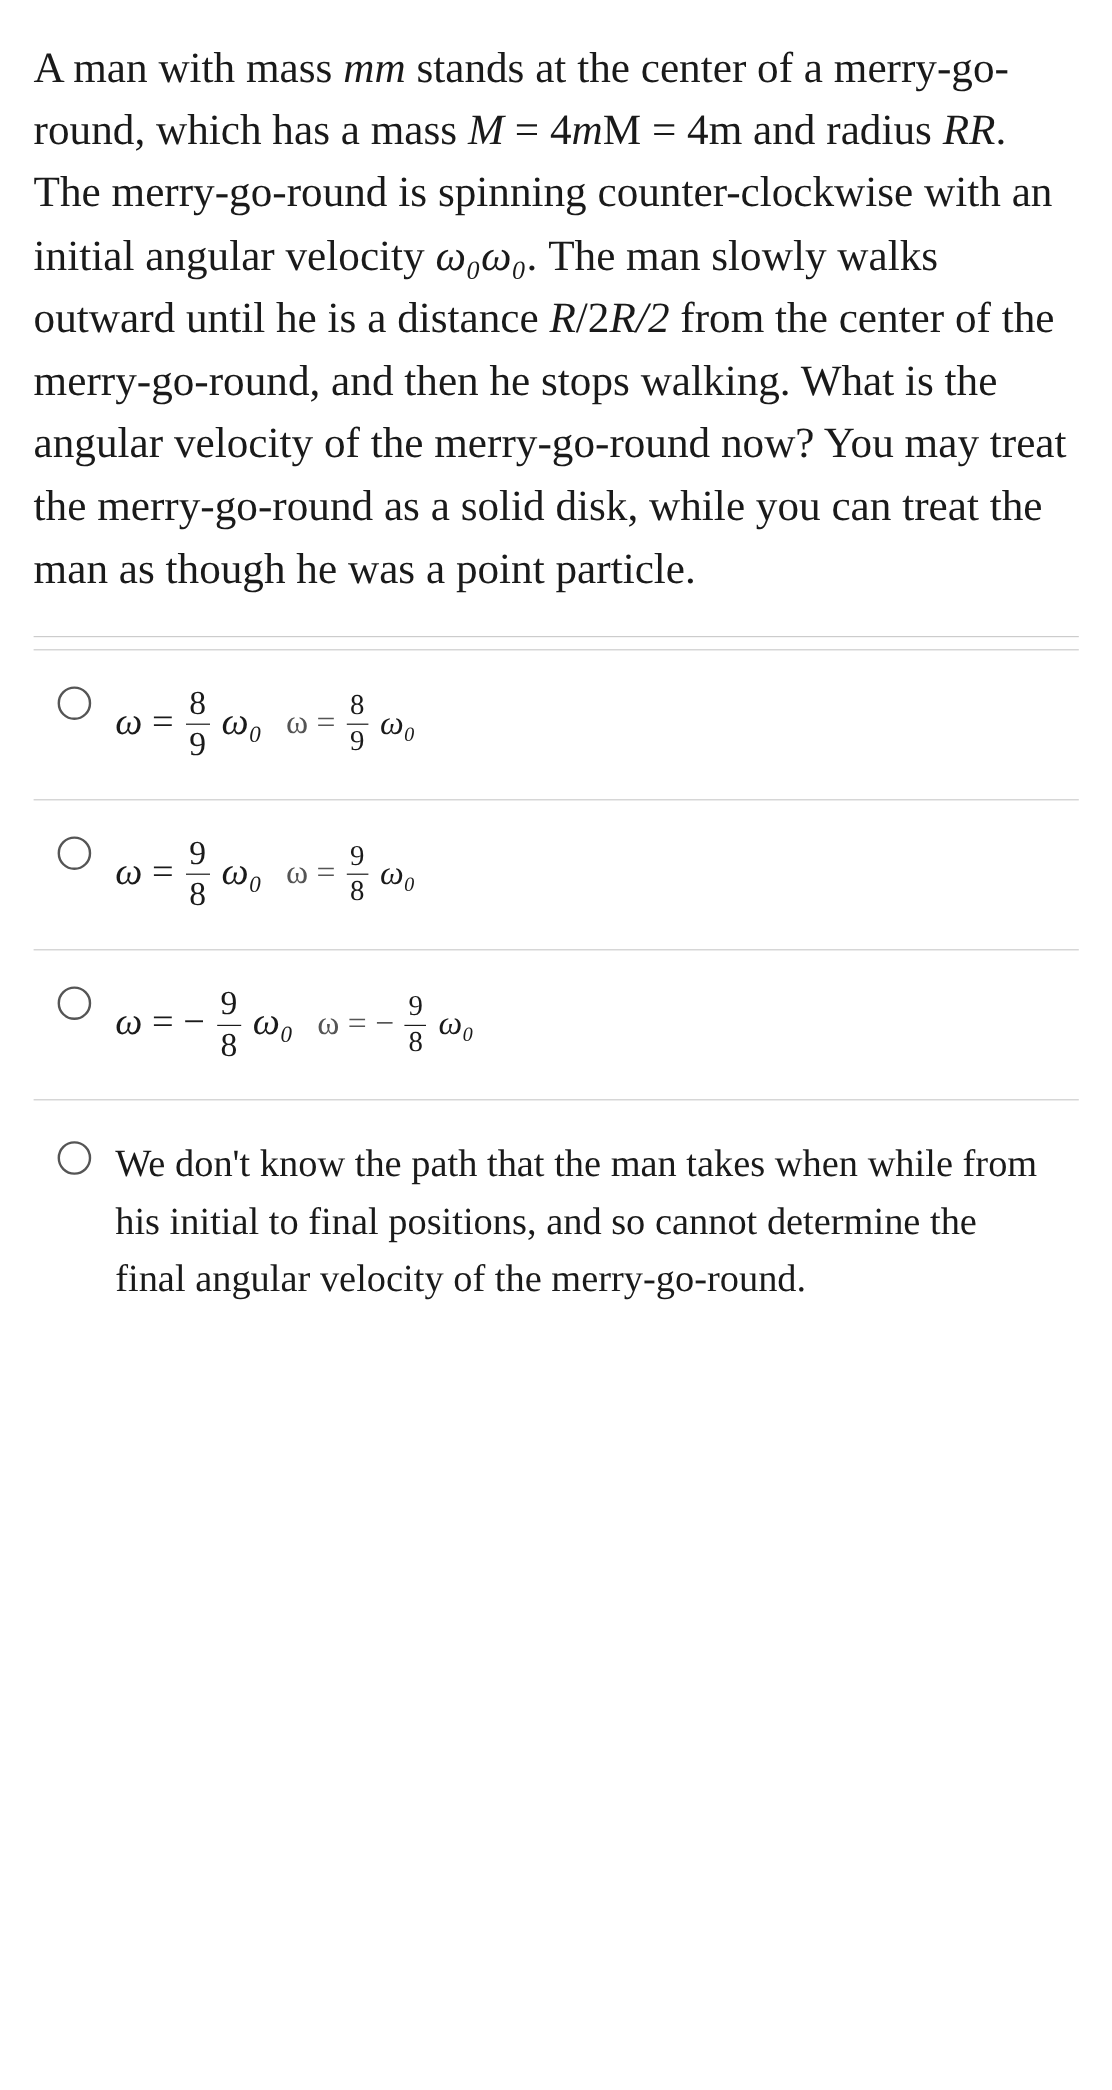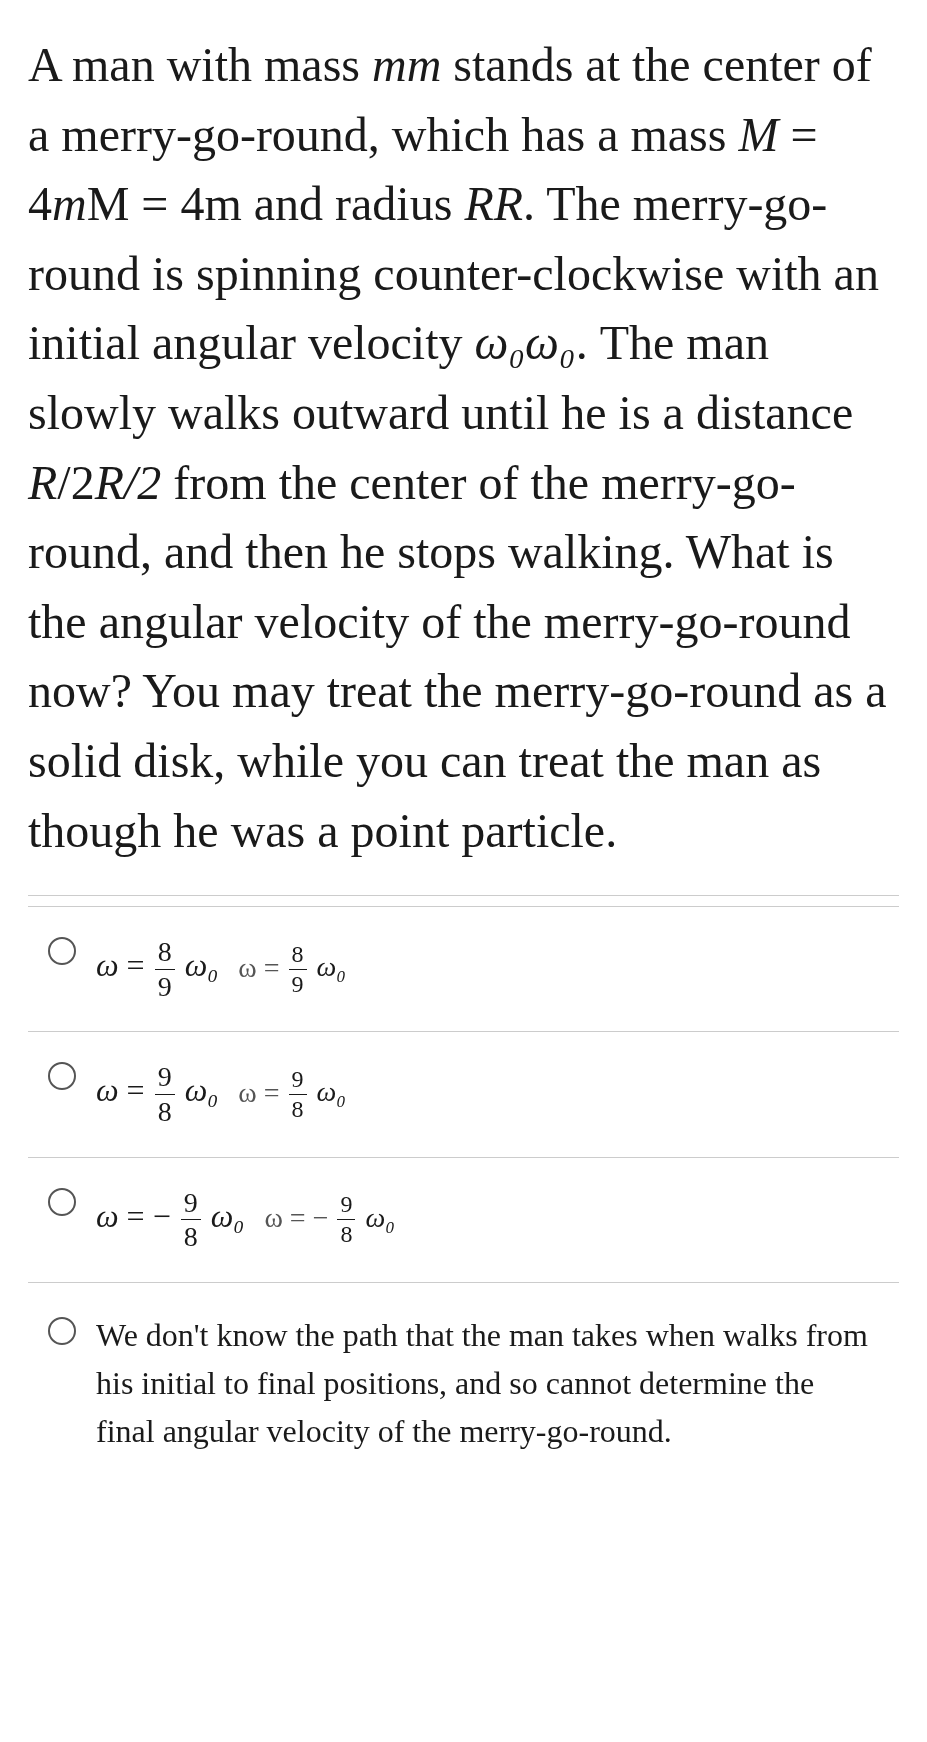--- a/index.html
+++ b/index.html
@@ -11,21 +11,21 @@
     body {
       background: #ffffff;
       font-family: Georgia, 'Times New Roman', serif;
       width: 927px;
       min-height: 1742px;
       padding: 30px 28px;
       color: #1a1a1a;
     }
 
     .problem-text {
-      font-size: 48px;
+      font-size: 36px;
       line-height: 1.45;
       margin-bottom: 30px;
     }
 
     .divider {
       border: none;
       border-top: 1px solid #cccccc;
       margin: 0;
     }
 
@@ -171,16 +171,16 @@
       <span class="fraction" style="font-size:24px;">
         <span class="numerator">9</span>
         <span class="denominator">8</span>
       </span>
       <span class="omega serif-italic" style="font-size:28px;">ω₀</span>
     </div>
   </div>
 
   <div class="last-option answer-option" style="border-bottom: none; align-items: flex-start;">
     <div class="radio-circle" style="margin-top: 6px;"></div>
-    <div class="last-option-text">We don't know the path that the man takes when walks from his initial to final positions, and so cannot determine the final angular velocity of the merry-go-round.</div>
+    <div class="last-option-text">We don't know the path that the man takes when while from his initial to final positions, and so cannot determine the final angular velocity of the merry-go-round.</div>
   </div>
 
 </div>
 
 </body></html>

